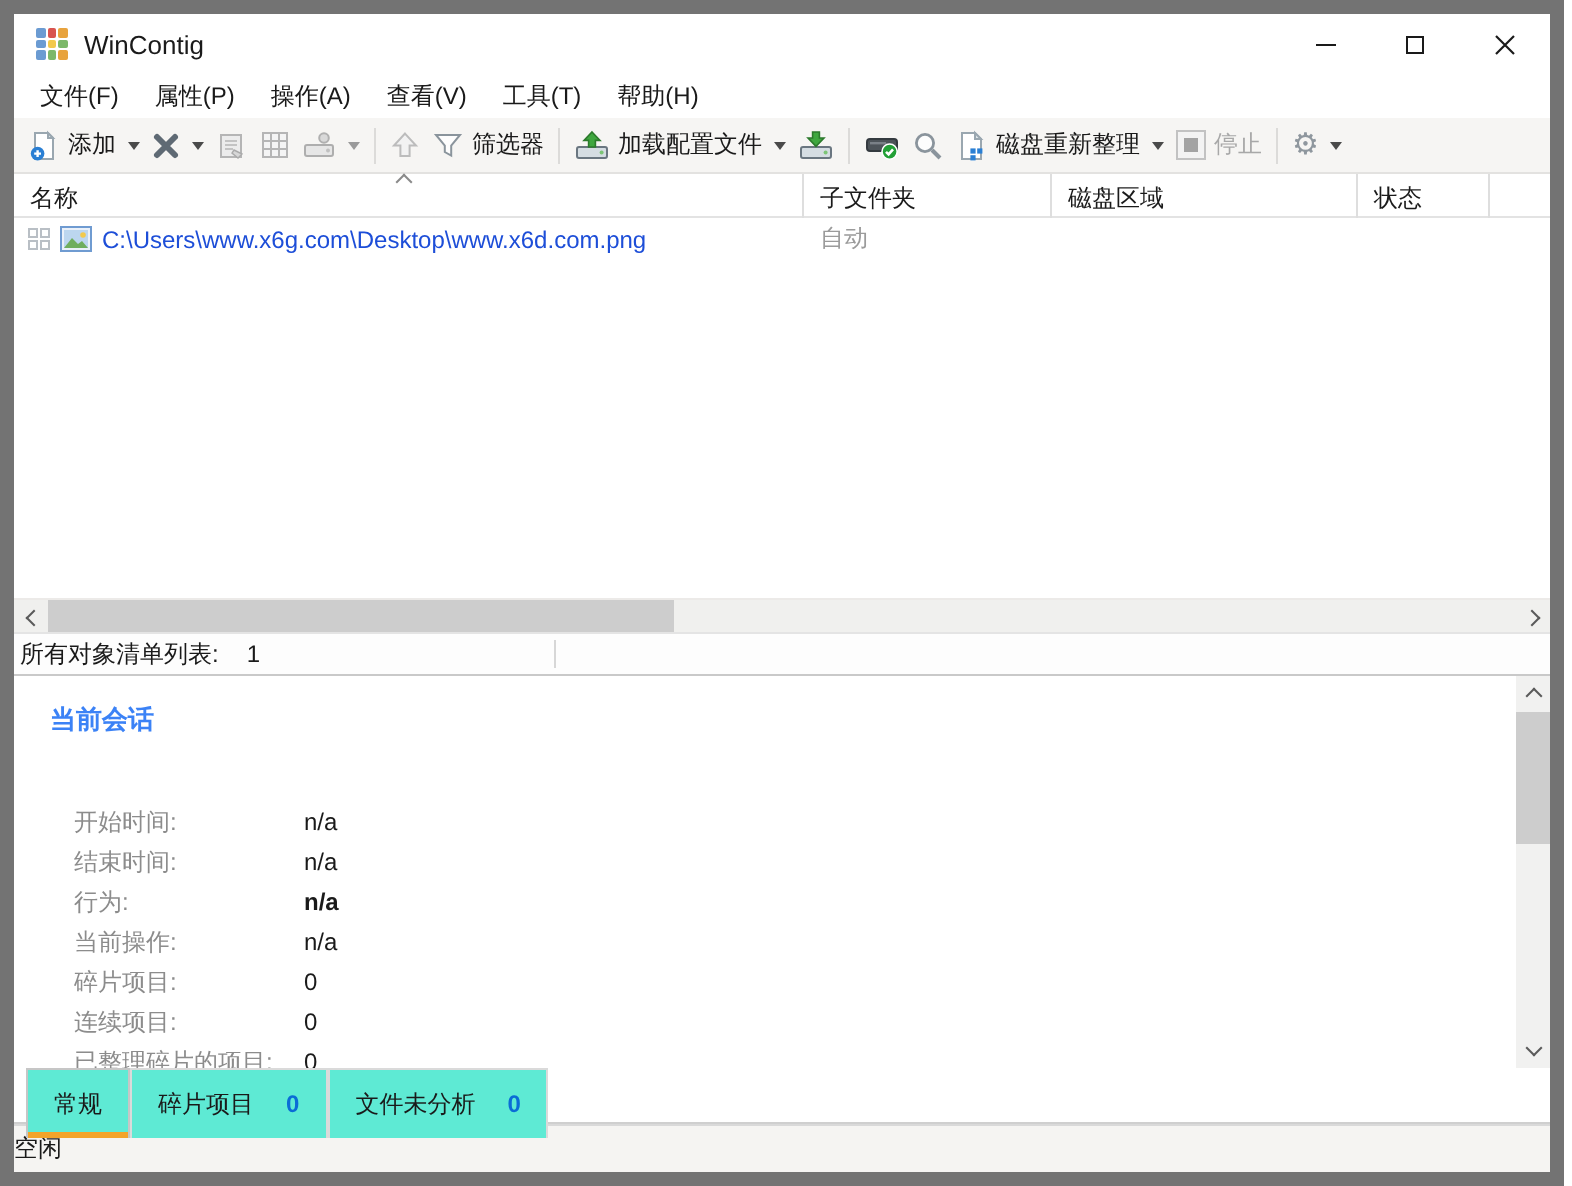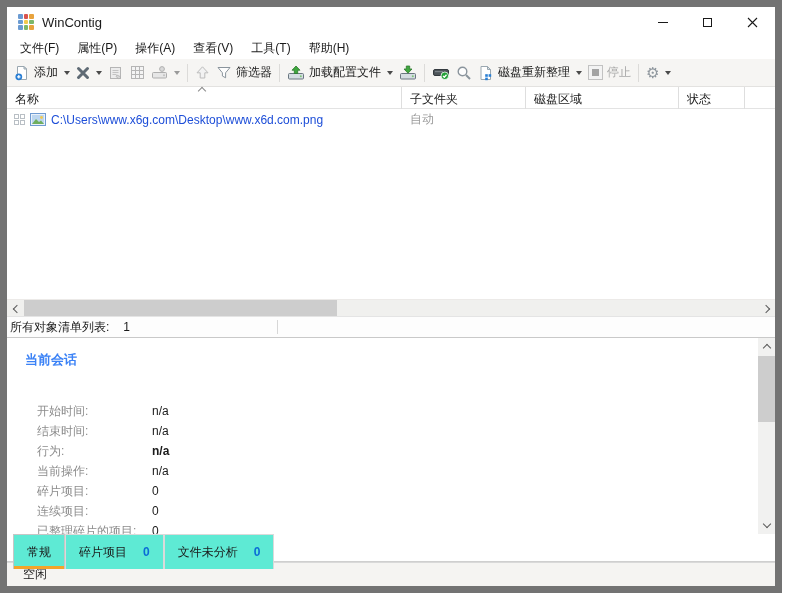--- a/index.html
+++ b/index.html
@@ -80,21 +80,21 @@
   
   .tabbar { height:28px; display:flex; align-items:flex-start; background:#fff; border-bottom:1px solid #cfcfcf; flex:0 0 auto; padding-left:6px; }
   .tab { height:27px; display:flex; align-items:center; font-size:12px; color:#1a1a1a; padding:17px 13px;
          border:1px solid #dadada; border-bottom:none; background:#5eead4; position:relative; }
   .tab .tcount { color:#0a6cd6; margin-left:16px; font-weight:bold; }
   .tab.active { border-color:#c6c6c6; }
   .tab.active::after { content:""; position:absolute; left:0; right:0; bottom:0; height:3px; background:#f3a42a; }
 
   
   .statusbar { height:24px; background:#f5f4f2; border-top:1px solid #d9d9d9; display:flex; align-items:center;
-               font-size:12px; color:#1a1a1a; padding-left:16px; flex:0 0 auto; }
+               font-size:12px; color:#1a1a1a; padding-left:0; flex:0 0 auto; }
 </style>
 </head>
 <body>
 
 <div class="window">
 
   <div class="titlebar">
     <span class="app-icon">
       <span style="background:#6b9bd2"></span>
         <span style="background:#d9534f"></span>

